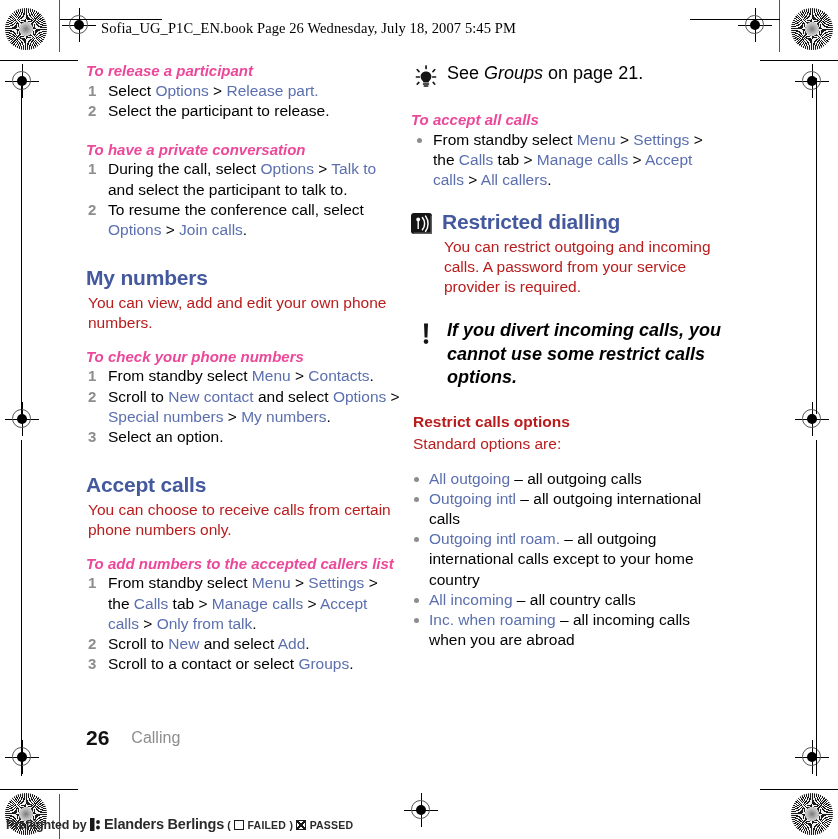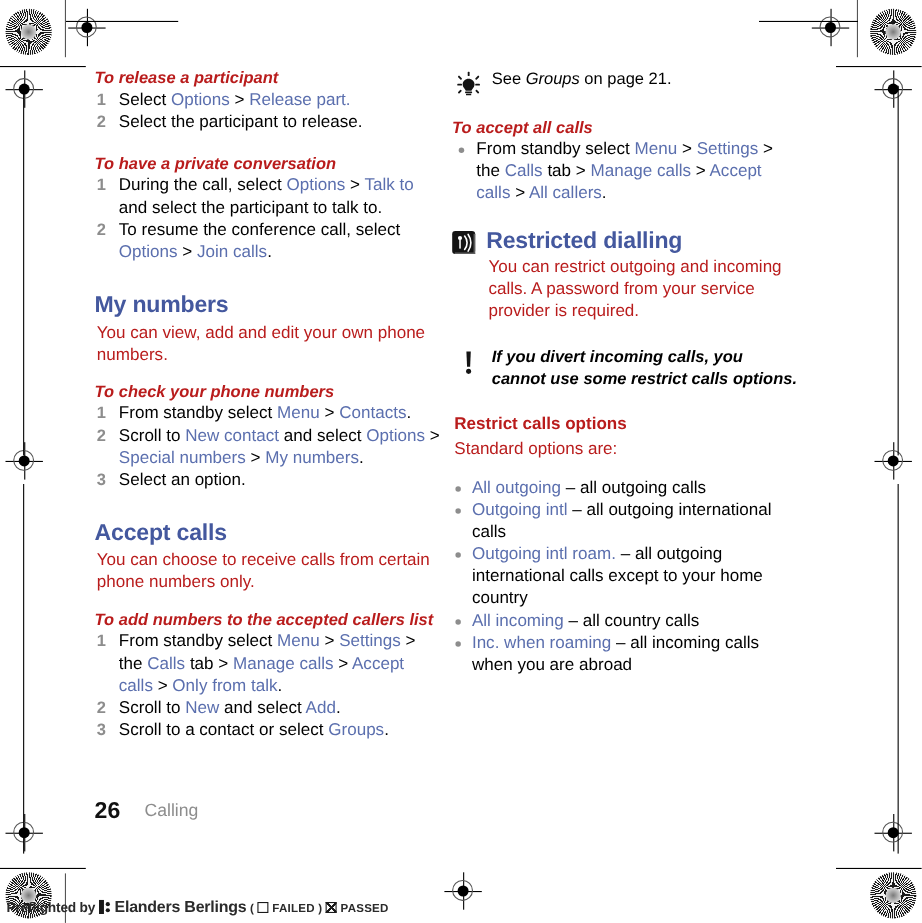--- a/index.html
+++ b/index.html
@@ -146,21 +146,21 @@
     color: #44589e;
     line-height: 1.12;
     letter-spacing: -0.2px;
   }
   h3.sub {
     margin: 0;
     padding: 0;
     font-size: 15px;
     font-weight: bold;
     font-style: italic;
-    color: #b91c1c;
+    color: #ec4899;
     line-height: 1.24;
   }
   p.body {
     margin: 2px;
     padding: 0;
     font-size: 15.5px;
     line-height: 1.3;
     color: #b91c1c;
   }
   .lnk { color: #5b6fae; }
@@ -245,21 +245,21 @@
   }
   .note .note-icon {
     position: absolute;
     left: 0;
     top: 1px;
     width: 30px;
     height: 30px;
   }
   .note p {
     margin: 0;
-    font-size: 15px;
+    font-size: 18px;
     line-height: 1.3;
   }
   .note.warn p {
     font-style: italic;
     font-weight: bold;
   }
 
   
   .sec-with-icon {
     position: relative;
@@ -427,20 +427,21 @@
   <div class="trim" style="left:21px; top:440px; width:1px; height:336px;"></div>
   <div class="trim" style="left:816px; top:78px; width:1px; height:336px;"></div>
   <div class="trim" style="left:816px; top:440px; width:1px; height:336px;"></div>
 </div>
 
 <div class="header-bar">
   <div class="header-vrule-left"></div>
   <div class="header-vrule-right"></div>
   <div class="header-rule"></div>
   <div class="header-rule-right"></div>
+  <div class="header-text">Sofia_UG_P1C_EN.book  Page 26  Wednesday, July 18, 2007  5:45 PM</div>
 </div>
 
 <div class="page">
 
   <div class="col col-left">
 
     <h3 class="sub">To release a participant</h3>
     <ol class="steps">
         <li><span>Select </span><span class="lnk">Options</span><span> &gt; </span><span class="lnk">Release part.</span></li>
         <li><span>Select the participant to release.</span></li>

